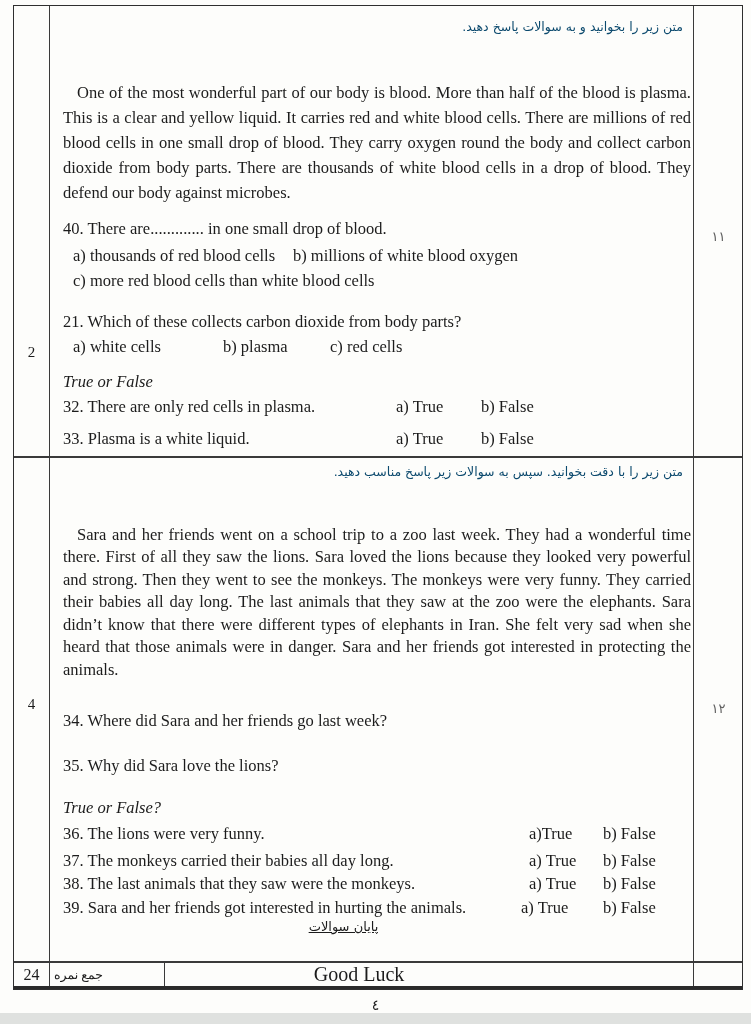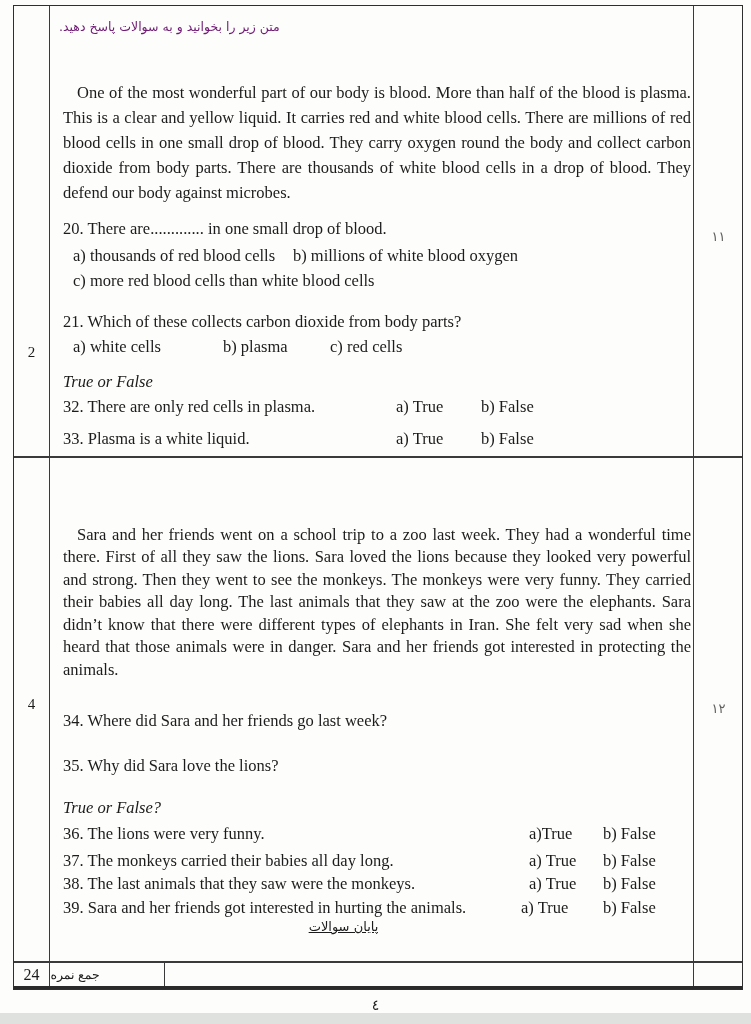--- a/index.html
+++ b/index.html
@@ -9,34 +9,34 @@
   .line{position:absolute;background:#3a3a3a;}
   .v1{left:35px;top:0;bottom:0;width:1.4px;}
   .v2{left:679px;top:0;bottom:0;width:1.4px;}
   .h1{left:0;right:0;top:450px;height:1.6px;}
   .h2{left:0;right:0;top:955px;height:1.6px;}
   .vf{left:150px;top:955px;height:28px;width:1.3px;}
   .bb{left:0;right:0;bottom:0;height:2.6px;background:#2a2a2a;}
   .sidenum{position:absolute;text-align:center;font-size:15px;}
   .qnum-fa{position:absolute;text-align:center;font-size:13px;color:#5d5d5d;font-family:"DejaVu Sans",sans-serif;}
   .content{position:absolute;left:35px;top:0;width:644px;height:100%;}
-  .fa{direction:rtl;text-align:left;font-family:"DejaVu Sans",sans-serif;font-size:12.5px;color:#701a75;}
+  .fa{direction:rtl;text-align:right;font-family:"DejaVu Sans",sans-serif;font-size:12.5px;color:#0c4a6e;}
   .fa1{position:absolute;top:13px;right:10px;left:10px;}
   .fa2{position:absolute;top:458px;right:10px;left:10px;}
   .passage{position:absolute;left:14px;width:628px;text-align:justify;font-size:16.5px;text-indent:14px;}
   .p1{top:57px;line-height:25px;}
   .p2{top:501px;line-height:22.5px;}
   .row{position:absolute;left:0;width:644px;font-size:16.5px;}
   .row .q{position:absolute;left:14px;white-space:nowrap;}
   .row .ind{position:absolute;left:24px;white-space:nowrap;}
   .row .opt{position:absolute;white-space:nowrap;}
   .tflabel{font-style:italic;}
   .endlabel{position:absolute;top:913px;left:0;width:644px;text-align:center;padding-right:55px;box-sizing:border-box;font-family:"DejaVu Sans",sans-serif;font-size:13px;direction:rtl;text-decoration:underline;}
   .ftr-score{position:absolute;left:0;top:960px;width:35px;text-align:center;font-size:16px;}
-  .ftr-label{position:absolute;left:32px;top:961px;width:106px;font-family:Liberation Sans, sans-serif;font-size:12.5px;direction:rtl;text-align:center;padding-right:48px;box-sizing:border-box;}
+  .ftr-label{position:absolute;left:40px;top:961px;width:106px;font-family:Liberation Serif, serif;font-size:12.5px;direction:rtl;text-align:left;padding-right:48px;box-sizing:border-box;}
   .goodluck{position:absolute;left:150px;top:957px;width:390px;text-align:center;font-size:20px;}
   .pagenum{position:absolute;left:0;top:997px;width:751px;text-align:center;font-size:14px;font-family:"DejaVu Sans",sans-serif;}
   .scanstrip{position:absolute;left:0;top:1013px;width:751px;height:11px;background:#dfe1df;}
 </style>
 </head>
 <body>
 
 <div class="page">
   <div class="tbl">
     <div class="line v1"></div>
@@ -51,21 +51,21 @@
 
     <div class="qnum-fa" style="left:679px;width:51px;top:223px">۱۱</div>
     <div class="qnum-fa" style="left:679px;width:51px;top:695px">۱۲</div>
 
     <div class="content">
 
       <div class="fa fa1">متن زیر را بخوانید و به سوالات پاسخ دهید.</div>
       <p class="passage p1">One of the most wonderful part of our body is blood. More than half of the blood is plasma. This is a clear and yellow liquid. It carries red and white blood cells. There are millions of red blood cells in one small drop of blood. They carry oxygen round the body and collect carbon dioxide from body parts. There are thousands of white blood cells in a drop of blood.  They defend our body against microbes.</p>
 
       <div class="row" style="top:213px">
-        <span class="q">20. There are............. in one small drop of blood.</span>
+        <span class="q">40. There are............. in one small drop of blood.</span>
       </div>
       <div class="row" style="top:240px">
         <span class="ind">a) thousands of red blood cells</span>
         <span class="opt" style="left:244px">b) millions of white blood oxygen</span>
       </div>
       <div class="row" style="top:265px">
         <span class="ind">c) more red blood cells than white blood cells</span>
       </div>
 
       <div class="row" style="top:306px">
@@ -84,20 +84,21 @@
         <span class="q">32. There are only red cells in plasma.</span>
         <span class="opt" style="left:347px">a) True</span>
         <span class="opt" style="left:432px">b) False</span>
       </div>
       <div class="row" style="top:423px">
         <span class="q">33. Plasma is a white liquid.</span>
         <span class="opt" style="left:347px">a) True</span>
         <span class="opt" style="left:432px">b) False</span>
       </div>
 
+      <div class="fa fa2">متن زیر را با دقت بخوانید. سپس به سوالات زیر پاسخ مناسب دهید.</div>
       <p class="passage p2">Sara and her friends went on a school trip to a zoo last week. They had a wonderful time there. First of all they saw the lions. Sara loved the lions because they looked very powerful and strong. Then they went to see the monkeys. The monkeys were very funny. They carried their babies all day long. The last animals that they saw at the zoo were the elephants. Sara didn’t know that there were different types of elephants in Iran. She felt very sad when she heard that those animals were in danger. Sara and her friends got interested in protecting the animals.</p>
 
       <div class="row" style="top:705px">
         <span class="q">34. Where did Sara and her friends go last week?</span>
       </div>
       <div class="row" style="top:750px">
         <span class="q">35. Why did Sara love the lions?</span>
       </div>
 
       <div class="row tflabel" style="top:792px">
@@ -122,17 +123,18 @@
         <span class="q">39. Sara and her friends got interested in hurting the animals.</span>
         <span class="opt" style="left:472px">a) True</span>
         <span class="opt" style="left:554px">b) False</span>
       </div>
 
       <div class="endlabel">پایان سوالات</div>
     </div>
 
     <div class="ftr-score">24</div>
     <div class="ftr-label">جمع نمره</div>
+    <div class="goodluck">Good Luck</div>
   </div>
 
   <div class="pagenum">٤</div>
   <div class="scanstrip"></div>
 </div>
 
 </body></html>

